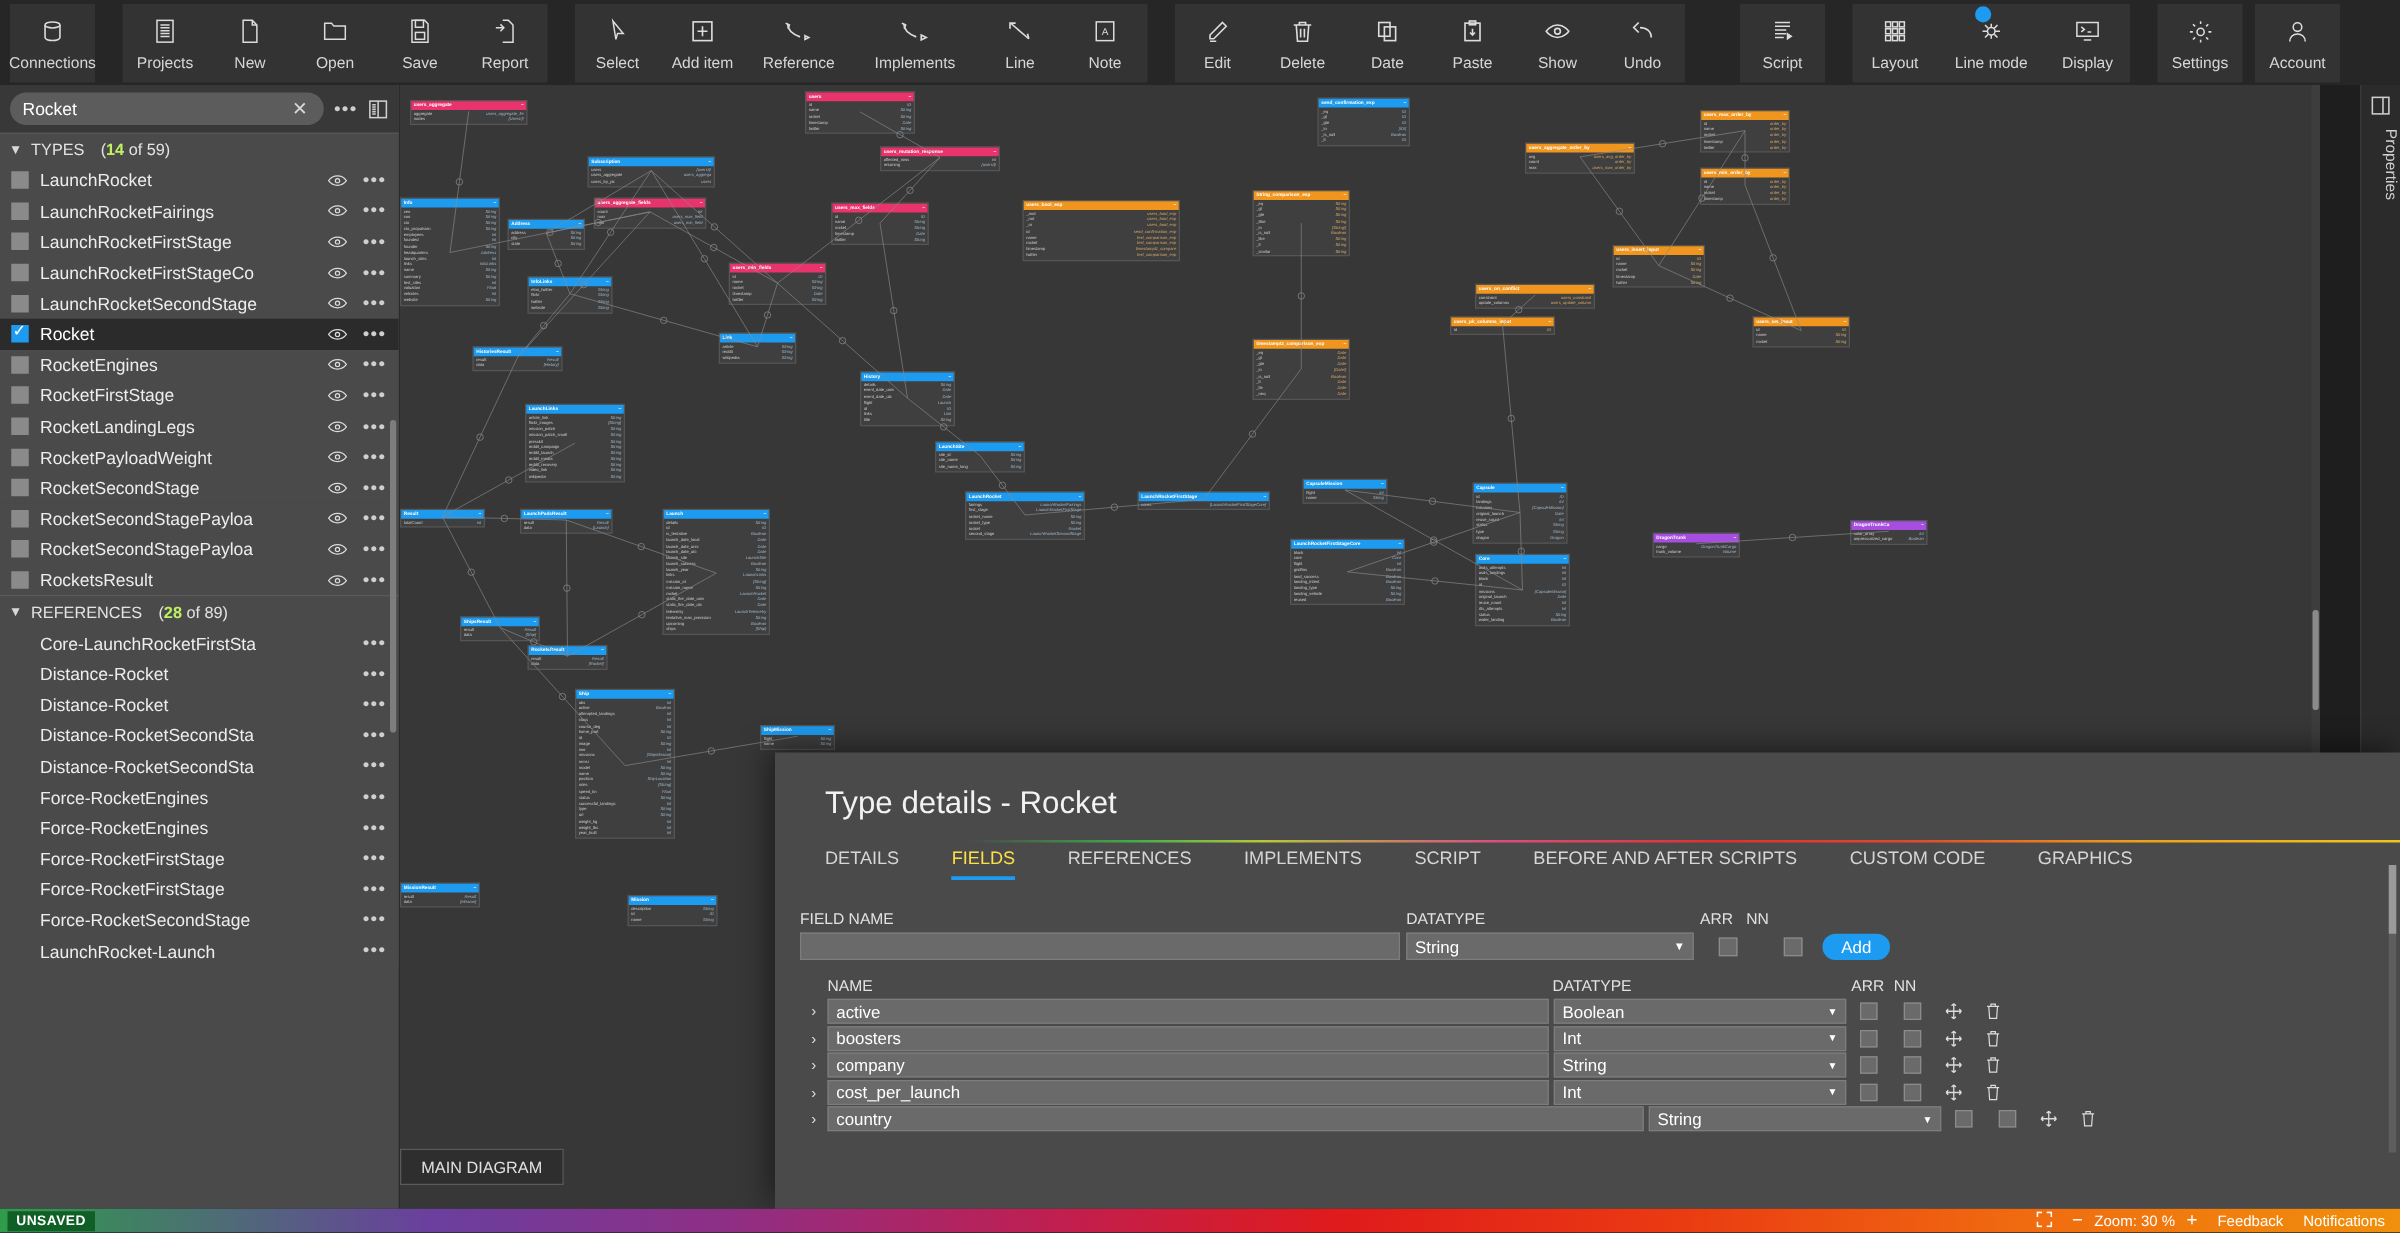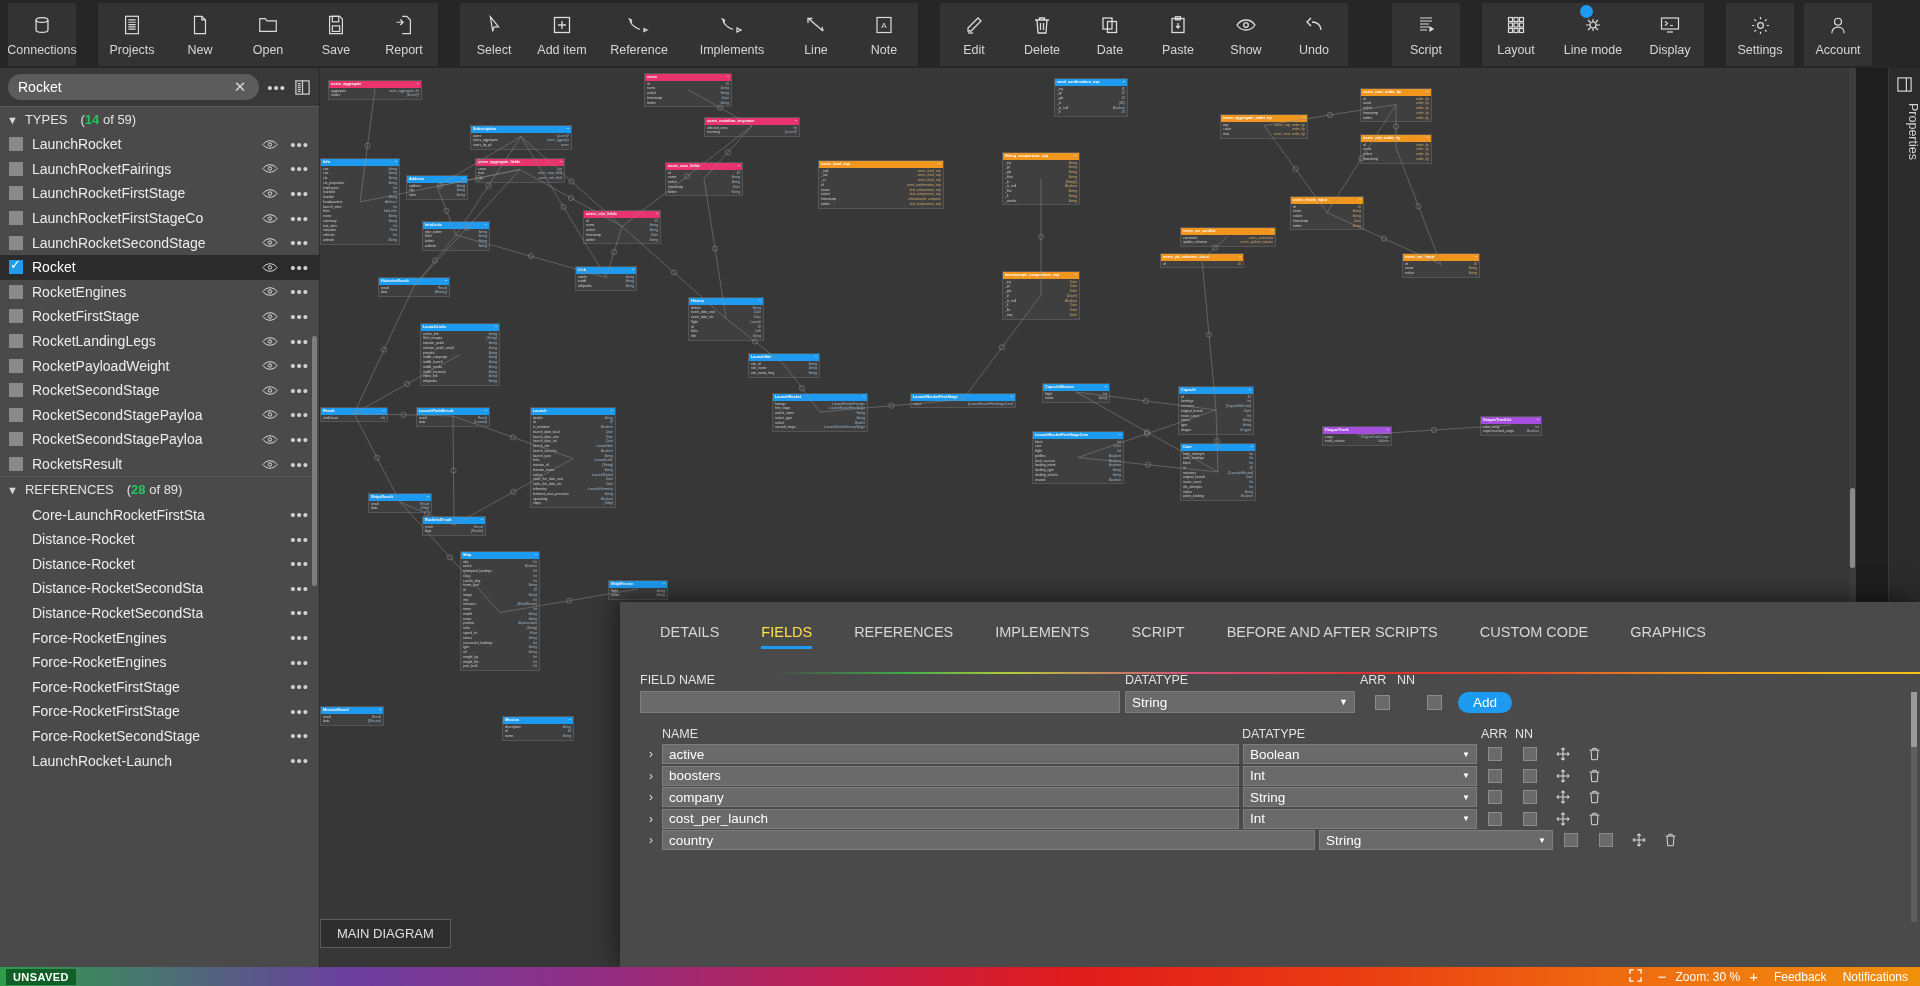--- a/index.html
+++ b/index.html
@@ -51,21 +51,21 @@
   .searchfield .xbtn { color: #d8d8d8; font-size: 15px; cursor: pointer; padding: 0 3px; }
   .sb-ic { color: #d0d0d0; cursor: pointer; display:flex; align-items:center; }
   .dots { letter-spacing: 1px; font-size: 15px; color: #cfcfcf; }
 
   .listwrap { position: absolute; top: 38px; left: 0; right: 0; bottom: 0; overflow: hidden; }
   .seccat {
     display: flex; align-items: center; gap: 7px; height: 26px;
     padding-left: 7px; font-size: 13px; color: #e3e3e3; background: #4a4a4a;
     border-top: 1px solid #5a5a5a;
   }
-  .seccat .cnt-hi { color: #22c55e; font-weight: bold; margin-top: 42px; }
+  .seccat .cnt-hi { color: #bef264; font-weight: bold; margin-top: 42px; }
   .chev { font-size: 11px; color: #d8d8d8; }
   .row {
     display: flex; align-items: center; height: 24.6px; padding-left: 9px;
     font-size: 14px; color: #ededed; cursor: pointer; background: #4a4a4a;
   }
   .row.sel { background: #2b2b2b; color: #ffffff; }
   .row .cb {
     width: 14px; height: 14px; background: #8a8a8a; margin-right: 9px; flex: 0 0 auto;
   }
   .row.sel .cb { background: #1d9bf0; position: relative; }
@@ -2061,20 +2061,21 @@
     <div class="picon">
       <svg width="17" height="17" viewBox="0 0 18 18" fill="none" stroke="#d0d0d0" stroke-width="1.3">
           <rect x="2" y="2" width="14" height="14"></rect>
           <path d="M11 2v14"></path>
         </svg>
     </div>
     <span class="vtxt">Properties</span>
   </div>
 
   <div class="dialog">
+    <div class="dlg-title">Type details - Rocket</div>
     <div class="dlg-rainbow"></div>
 
     <div class="tabs" id="dlg-tabs">
         <span class="tab">DETAILS</span>
         <span class="tab active">FIELDS</span>
         <span class="tab">REFERENCES</span>
         <span class="tab">IMPLEMENTS</span>
         <span class="tab">SCRIPT</span>
         <span class="tab">BEFORE AND AFTER SCRIPTS</span>
         <span class="tab">CUSTOM CODE</span>

